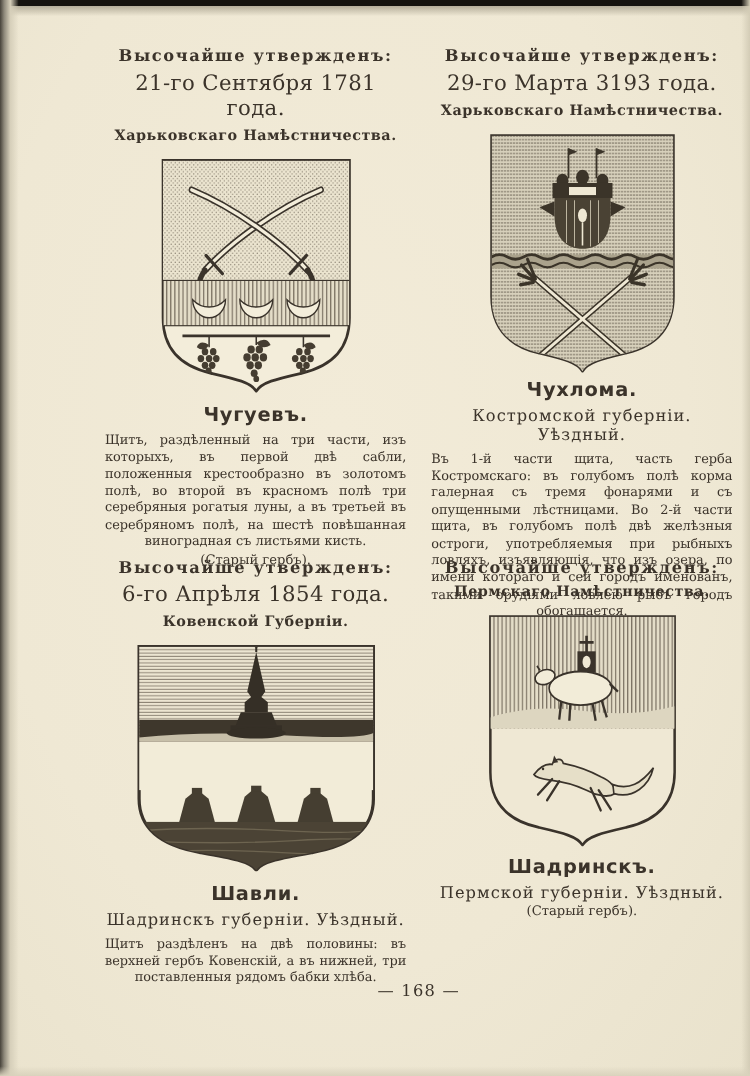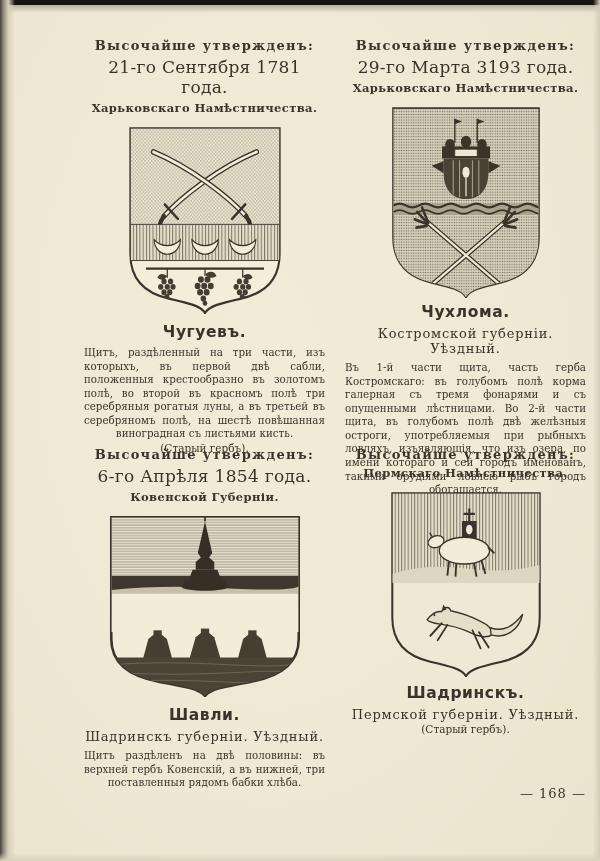--- a/index.html
+++ b/index.html
@@ -25,21 +25,21 @@
   }
   .entry{text-align:center;}
   .approved{font-weight:bold;font-size:13px;letter-spacing:1.3px;}
   .date{font-size:17px;margin-top:4px;letter-spacing:0.3px;}
   .region{font-weight:bold;font-size:11.5px;margin-top:4px;letter-spacing:0.4px;}
   .shield-wrap{margin:7px 0 5px;height:196px;display:flex;align-items:flex-start;justify-content:center;}
   .city{font-family:"DejaVu Sans","Liberation Sans",sans-serif;font-weight:bold;font-size:15.5px;letter-spacing:0.6px;}
   .subtitle{font-size:13px;margin-top:5px;letter-spacing:0.8px;}
   .description{font-size:10.3px;line-height:1.32;text-align:justify;text-align-last:center;margin-top:5px;}
   .note{font-size:10.5px;margin-top:1px;}
-  .page-number{position:absolute;top:786px;left:84px;width:502px;text-align:right;font-size:13px;letter-spacing:1px;}
+  .page-number{position:absolute;top:786px;left:84px;width:502px;text-align:center;font-size:13px;letter-spacing:1px;}
   svg{display:block;}
 </style>
 </head>
 <body>
 
 <div class="page"></div>
 <div class="edge-top"></div>
 <div class="edge-top-shade"></div>
 <div class="edge-left"></div>
 <div class="edge-right"></div>

